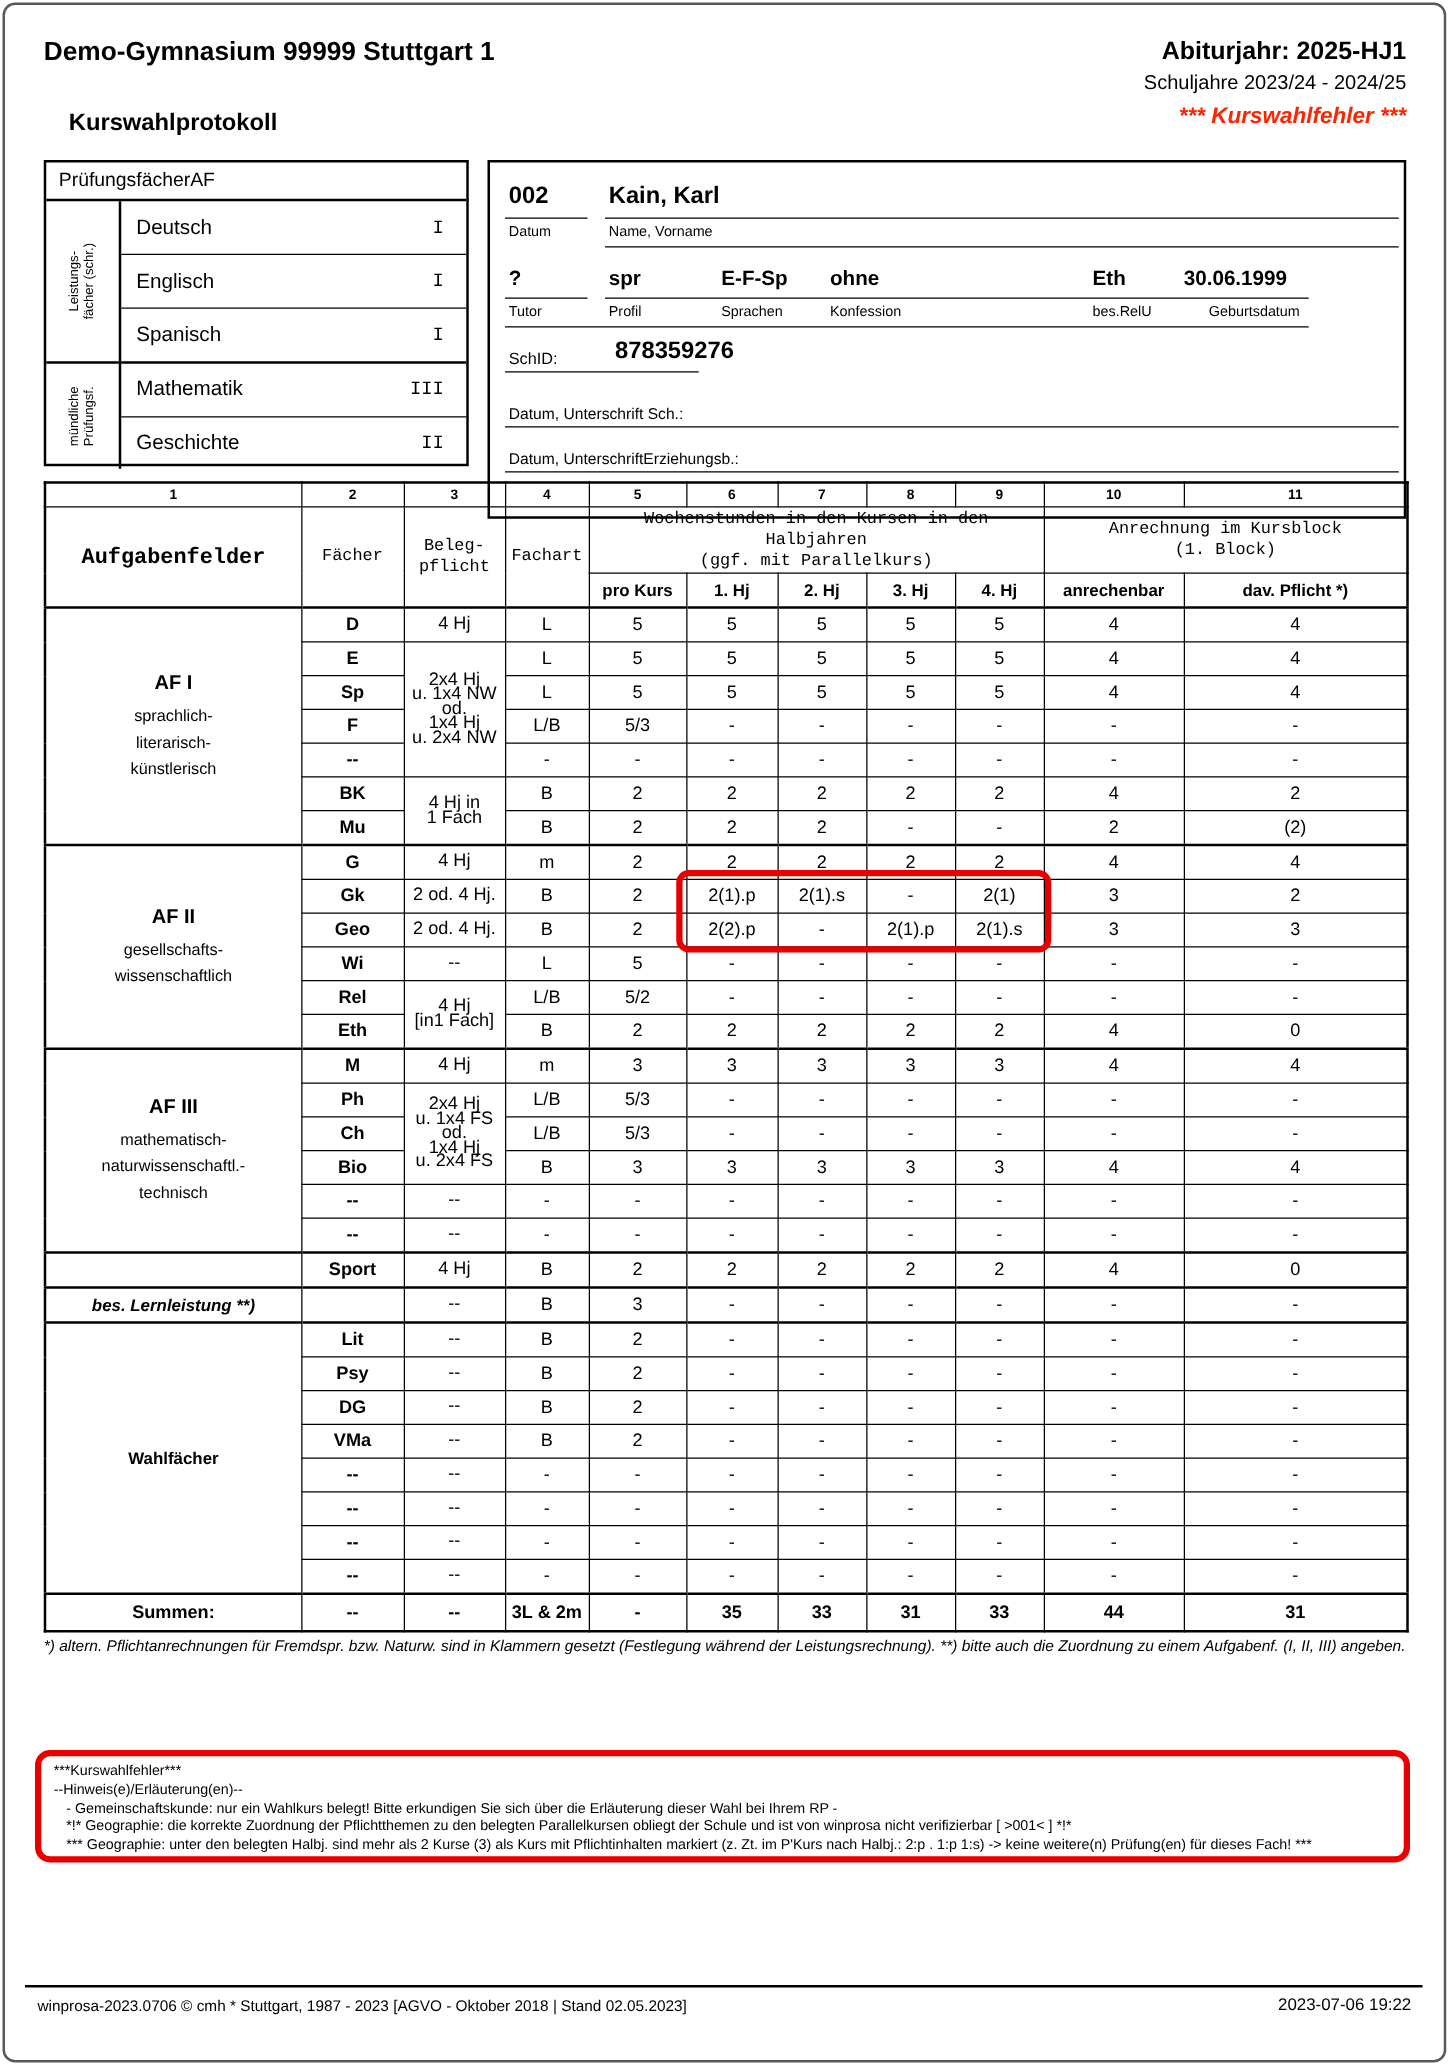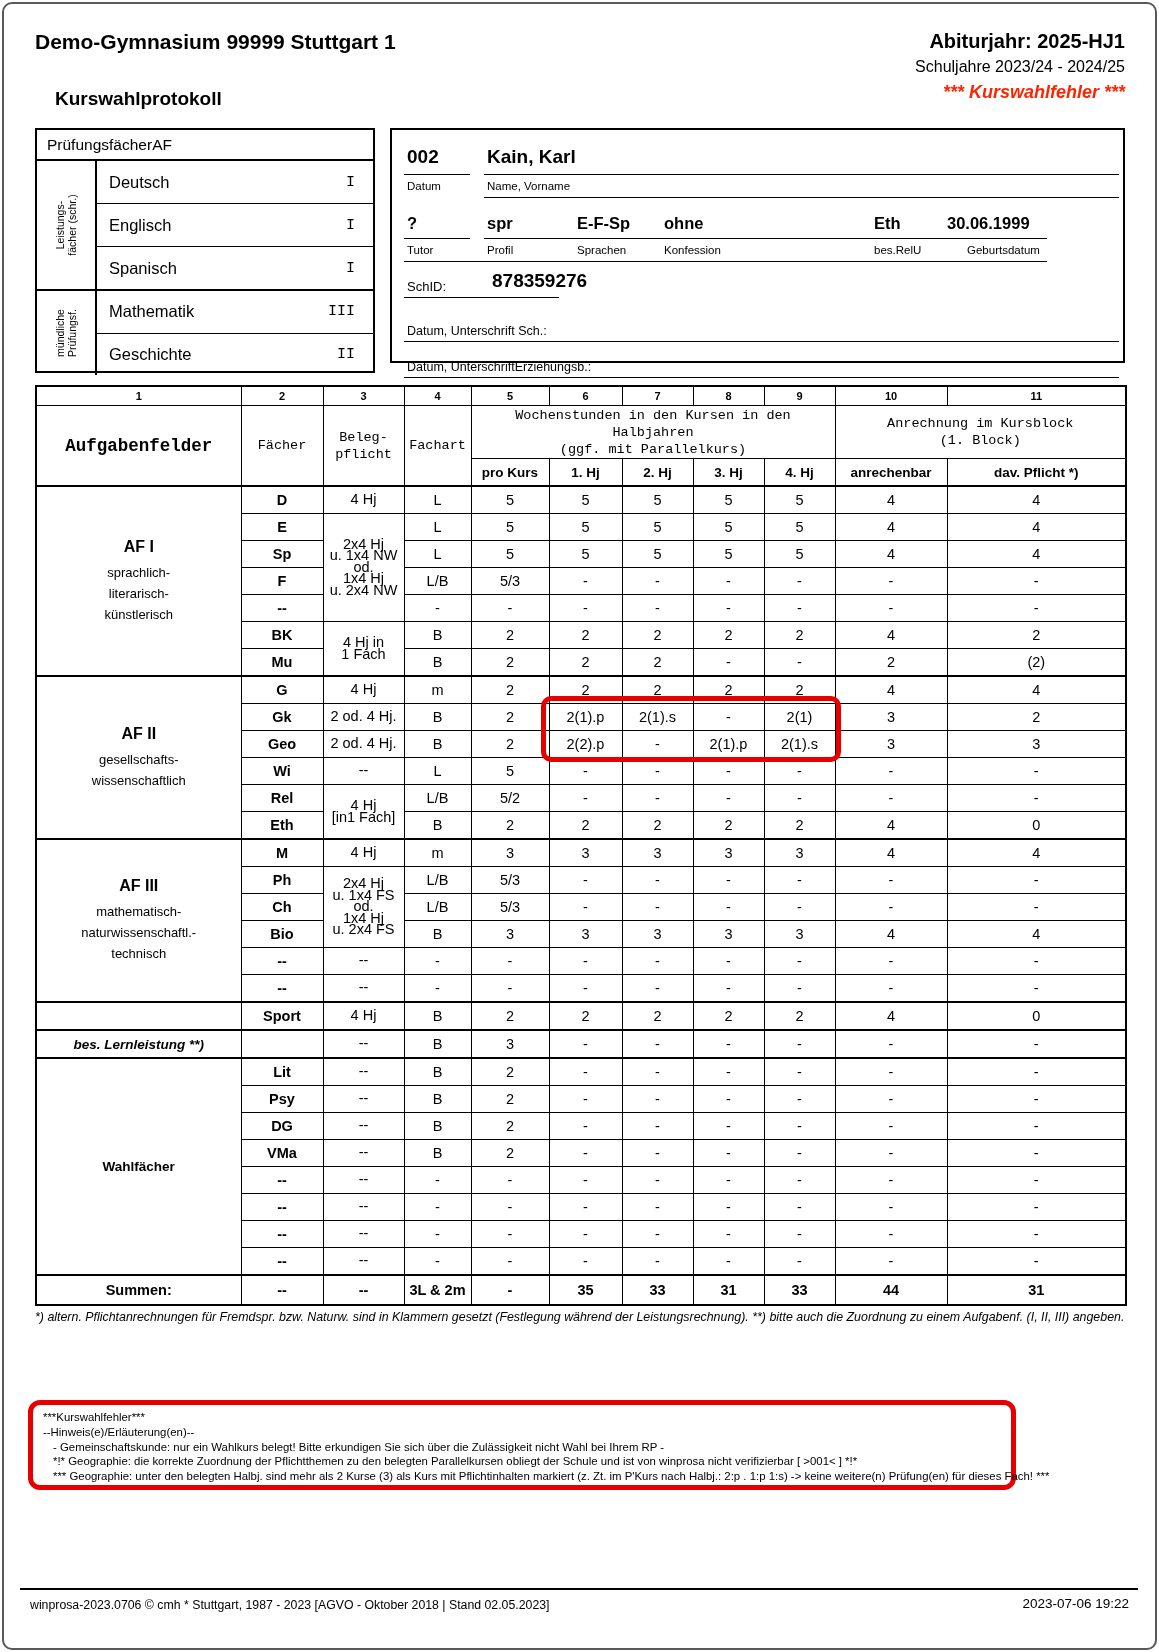--- a/index.html
+++ b/index.html
@@ -28,21 +28,21 @@
   .exam-rot span { position:absolute; left:50%; top:50%; transform:translate(-50%,-50%) rotate(-90deg);
                    white-space:pre-line; font-size:10.5px; line-height:11.5px; text-align:center; width:120px; }
   .exam-rows { flex:1; display:flex; flex-direction:column; }
   .exam-row { flex:1; display:flex; justify-content:space-between; align-items:center; padding:0 18px 0 12px; }
   .exam-row + .exam-row { border-top:1.5px solid #000; }
   .exam-row .subj { font-size:16.5px; }
   .exam-row .af   { font-family:"Liberation Mono", monospace; font-size:15px; }
   .g1 { height:128px; } .g2 { height:84px; }
 
   
-  .stu-box { left:390px; top:128px; width:735px; height:235px; border:2px solid #000; box-sizing:border-box; }
+  .stu-box { left:390px; top:128px; width:735px; height:287px; border:2px solid #000; box-sizing:border-box; }
   .stu-box .v  { position:absolute; font-weight:bold; font-size:19px; }
   .stu-box .v2 { position:absolute; font-weight:bold; font-size:16.5px; }
   .stu-box .l  { position:absolute; font-size:11.5px; }
   .stu-box .ul { position:absolute; border-bottom:1.5px solid #000; height:0; }
 
   
   .tbl-wrap { left:35px; top:385px; }
   table.course { border-collapse:collapse; table-layout:fixed; width:1090px; border:2px solid #000; }
   .course th, .course td { border:1px solid #000; text-align:center; vertical-align:middle; padding:0; overflow:hidden; }
   .row-nums th { height:18px; font-size:11px; font-weight:bold; }
@@ -65,21 +65,21 @@
   .s-num { font-size:17px; }
   .s-small { font-size:11px; }
   .s-small-b { font-size:12px; }
 
   
   .hl-box { left:541px; top:696px; width:300px; height:66px; border:5px solid #e60000; border-radius:10px;
             box-sizing:border-box; pointer-events:none; }
 
   
   .footnote { left:35px; top:1310px; width:1092px; font-size:12.4px; font-style:italic; }
-  .err-box { left:28px; top:1400px; width:988px; height:90px; border:5px solid #e60000; border-radius:12px;
+  .err-box { left:28px; top:1400px; width:1100px; height:90px; border:5px solid #e60000; border-radius:12px;
              box-sizing:border-box; padding:5px 10px; }
   .err-box div { font-size:11.4px; line-height:14.8px; white-space:nowrap; }
   .err-box .ind { padding-left:10px; }
   .footer-line { left:20px; top:1588px; width:1118px; border-top:2px solid #000; height:0; }
   .footer-left  { left:30px; top:1598px; font-size:12.3px; }
   .footer-right { right:30px; top:1596px; font-size:13.5px; text-align:right; }
 </style>
 </head>
 <body>
 
@@ -613,20 +613,20 @@
   </table>
 </div>
 
 <div class="abs hl-box"></div>
 
 <div class="abs footnote">*) altern. Pflichtanrechnungen für Fremdspr. bzw. Naturw. sind in Klammern gesetzt (Festlegung während der Leistungsrechnung).  **) bitte auch die Zuordnung zu einem Aufgabenf. (I, II, III) angeben.</div>
 
 <div class="abs err-box">
   <div>***Kurswahlfehler***</div>
   <div>--Hinweis(e)/Erläuterung(en)--</div>
-  <div class="ind">- Gemeinschaftskunde: nur ein Wahlkurs belegt! Bitte erkundigen Sie sich über die Zulässigkeit nicht Wahl bei Ihrem RP -</div>
+  <div class="ind">- Gemeinschaftskunde: nur ein Wahlkurs belegt! Bitte erkundigen Sie sich über die Erläuterung dieser Wahl bei Ihrem RP -</div>
   <div class="ind">*!* Geographie: die korrekte Zuordnung der Pflichtthemen zu den belegten Parallelkursen obliegt der Schule und ist von winprosa nicht verifizierbar [ &gt;001&lt; ] *!*</div>
   <div class="ind">*** Geographie: unter den belegten Halbj. sind mehr als 2 Kurse (3) als Kurs mit Pflichtinhalten markiert (z. Zt. im P'Kurs nach Halbj.:  2:p  .  1:p  1:s) -&gt; keine weitere(n) Prüfung(en) für dieses Fach! ***</div>
 </div>
 
 <div class="abs footer-line"></div>
 <div class="abs footer-left">winprosa-2023.0706 © cmh * Stuttgart, 1987 - 2023 [AGVO - Oktober 2018 | Stand 02.05.2023]</div>
 <div class="abs footer-right">2023-07-06  19:22</div>
 
 </body></html>

